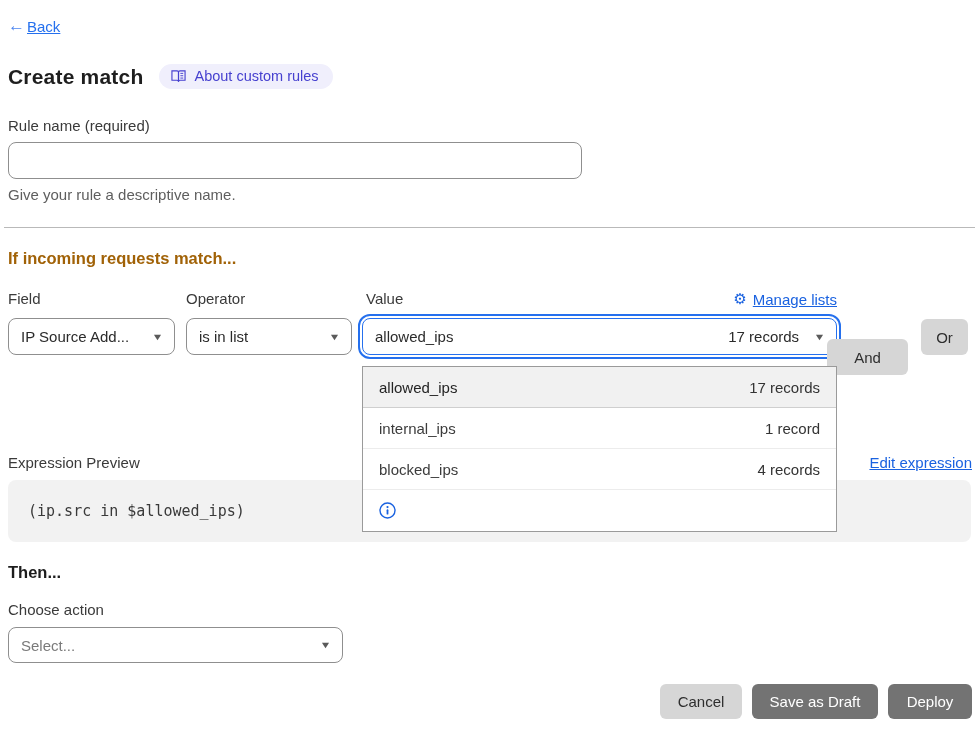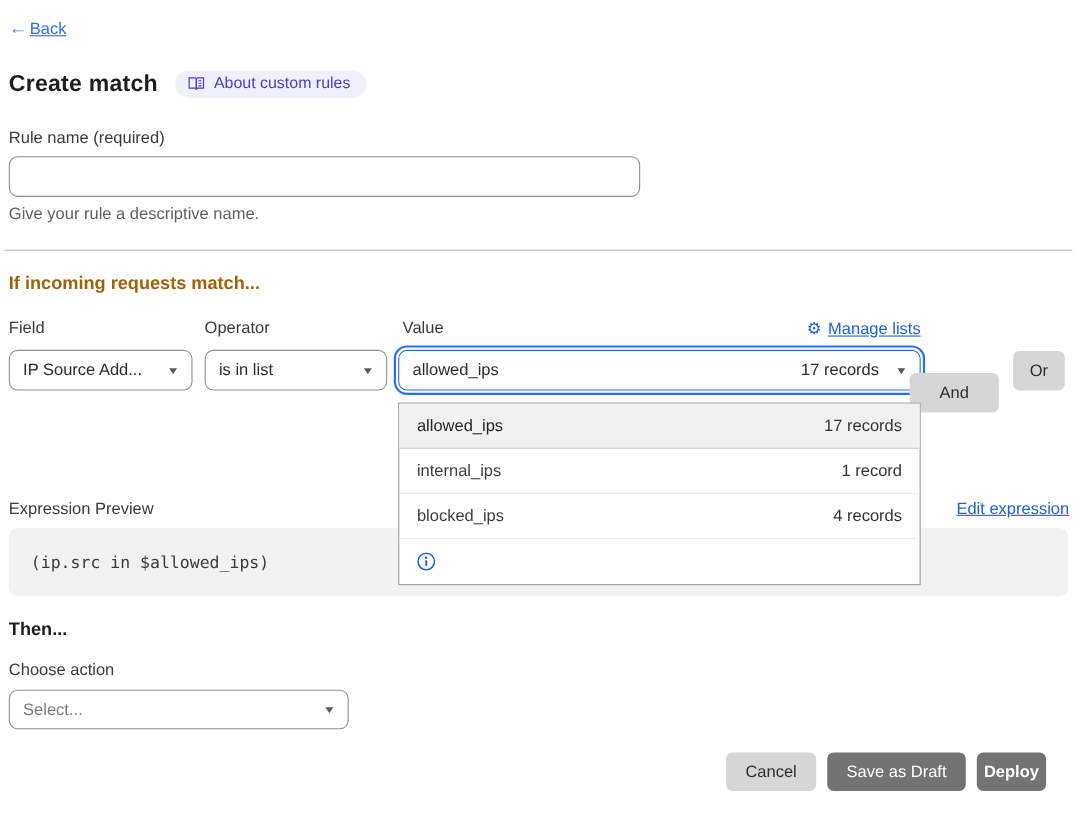--- a/index.html
+++ b/index.html
@@ -119,33 +119,33 @@
     display: flex; align-items: center; padding: 0 20px;
   }
   .expr-code {
     font-family: "DejaVu Sans Mono", monospace;
     font-size: 15px; color: #3a3a3a;
   }
 
   
   .then-heading { left: 8px; top: 563px; font-size: 16.5px; font-weight: 700; color: #1d1d1d; }
   .action-label { left: 8px; top: 601px; }
-  .action-select { left: 8px; top: 627px; width: 309px; height: 36px; }
+  .action-select { left: 8px; top: 627px; width: 335px; height: 36px; }
   .action-select .placeholder { color: #7a7a7a; }
 
   
   .footer-btn {
     top: 684px; height: 35px; border: none; border-radius: 6px;
     font-size: 15px; cursor: pointer;
     font-family: "Liberation Sans", sans-serif;
   }
   .cancel-btn { left: 660px; width: 82px; background: #d6d6d6; color: #2e2e2e; }
   .blue-btn { background: #737373; color: #ffffff; }
   .save-draft-btn { left: 752px; width: 126px; }
-  .deploy-btn { left: 888px; width: 63px; font-weight: bold; }
+  .deploy-btn { left: 888px; width: 84px; }
 </style>
 </head>
 <body>
 
 <a class="abs back-link">
   <span class="arrow">←</span>
   <span class="back-text">Back</span>
 </a>
 
 <div class="abs title-row">

